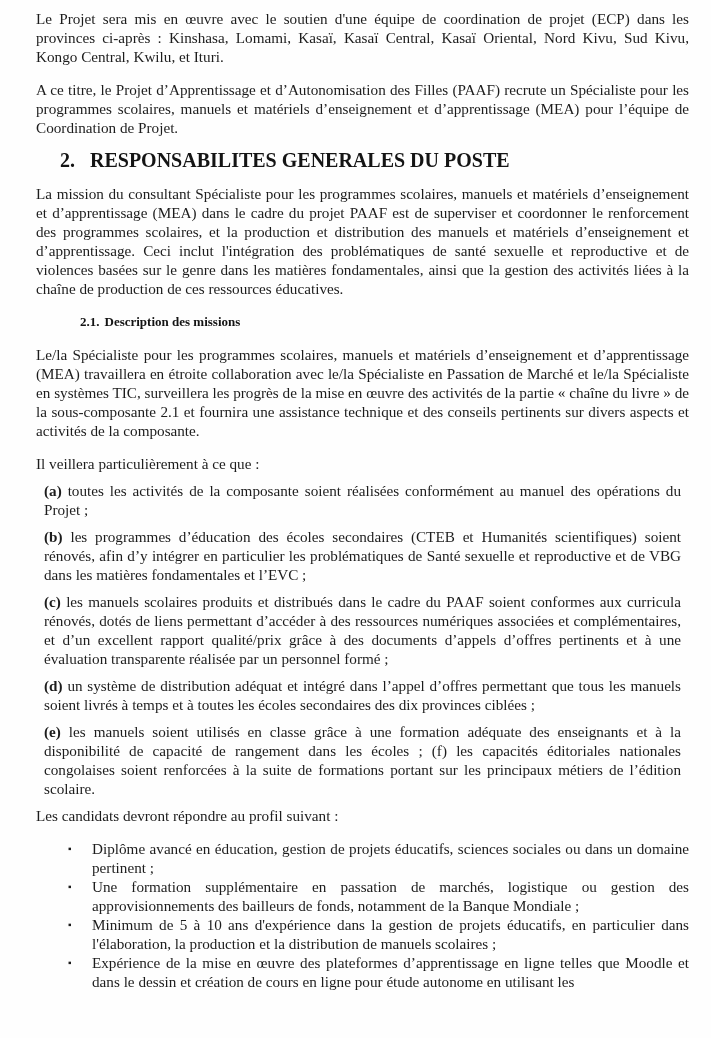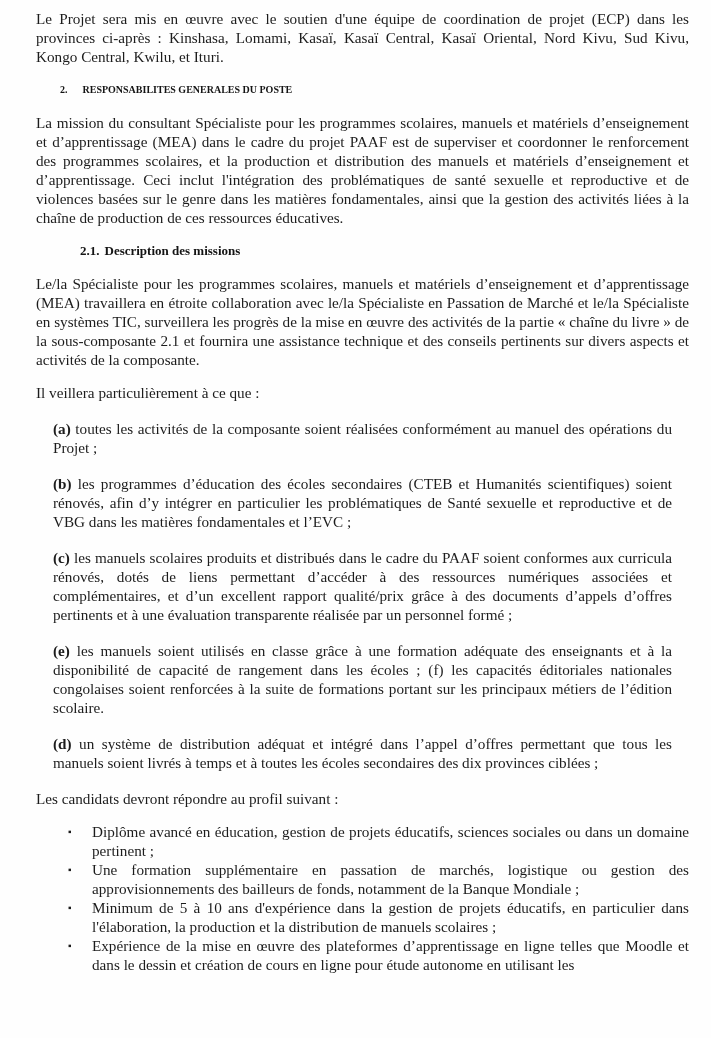--- a/index.html
+++ b/index.html
@@ -21,21 +21,21 @@
     color: #1c1c1c;
   }
   .para {
     margin: 0 0 14px 0;
     text-align: justify;
   }
   .sec-heading {
     margin: 0 0 14px 0;
     padding-left: 24px;
     font-weight: bold;
-    font-size: 10px;
+    font-size: 20px;
     line-height: 19px;
     color: #141414;
     text-align: left;
   }
   .sec-heading .hnum {
     display: inline-block;
     margin-right: 15px;
   }
   .sec-heading.qualifications {
     margin-top: 30px;
@@ -52,21 +52,21 @@
   }
   .sub-heading .hnum {
     display: inline-block;
     margin-right: 5px;
   }
   .list-intro {
     margin: 0;
     text-align: justify;
   }
   .item {
-    margin: 17px;
+    margin: 8px;
     text-align: justify;
   }
   .item .marker {
     font-weight: bold;
   }
   .bullet-row {
     position: relative;
     margin: 0;
     padding-left: 56px;
     text-align: justify;
@@ -79,20 +79,21 @@
     line-height: 19px;
   }
 </style>
 </head>
 <body>
 
 <div class="page">
 
   <p class="para">Le Projet sera mis en œuvre avec le soutien d'une équipe de coordination de projet (ECP) dans les provinces ci-après : Kinshasa, Lomami, Kasaï, Kasaï Central, Kasaï Oriental, Nord Kivu, Sud Kivu, Kongo Central, Kwilu, et Ituri.</p>
 
+  <p class="para">A ce titre, le Projet d’Apprentissage et d’Autonomisation des Filles (PAAF) recrute un Spécialiste pour les programmes scolaires, manuels et matériels d’enseignement et d’apprentissage (MEA) pour l’équipe de Coordination de Projet.</p>
 
   <div class="sec-heading">
     <span class="hnum">2.</span><span>RESPONSABILITES GENERALES DU POSTE</span>
   </div>
 
   <p class="para">La mission du consultant Spécialiste pour les programmes scolaires, manuels et matériels d’enseignement et d’apprentissage (MEA) dans le cadre du projet PAAF est de superviser et coordonner le renforcement des programmes scolaires, et la production et distribution des manuels et matériels d’enseignement et d’apprentissage. Ceci inclut l'intégration des problématiques de santé sexuelle et reproductive et de violences basées sur le genre dans les matières fondamentales, ainsi que la gestion des activités liées à la chaîne de production de ces ressources éducatives.</p>
 
   <div class="sub-heading">
     <span class="hnum">2.1.</span><span>Description des missions</span>
   </div>
@@ -100,23 +101,23 @@
   <p class="para">Le/la Spécialiste pour les programmes scolaires, manuels et matériels d’enseignement et d’apprentissage (MEA) travaillera en étroite collaboration avec le/la Spécialiste en Passation de Marché et le/la Spécialiste en systèmes TIC, surveillera les progrès de la mise en œuvre des activités de la partie « chaîne du livre » de la sous-composante 2.1 et fournira une assistance technique et des conseils pertinents sur divers aspects et activités de la composante.</p>
 
   <p class="list-intro">Il veillera particulièrement à ce que :</p>
 
   <p class="item"><b class="marker">(a)</b> <span>toutes les activités de la composante soient réalisées conformément au manuel des opérations du Projet ;</span></p>
 
   <p class="item"><b class="marker">(b)</b> <span>les programmes d’éducation des écoles secondaires (CTEB et Humanités scientifiques) soient rénovés, afin d’y intégrer en particulier les problématiques de Santé sexuelle et reproductive et de VBG dans les matières fondamentales et l’EVC ;</span></p>
 
   <p class="item"><b class="marker">(c)</b> <span>les manuels scolaires produits et distribués dans le cadre du PAAF soient conformes aux curricula rénovés, dotés de liens permettant d’accéder à des ressources numériques associées et complémentaires, et d’un excellent rapport qualité/prix grâce à des documents d’appels d’offres pertinents et à une évaluation transparente réalisée par un personnel formé ;</span></p>
 
+  <p class="item"><b class="marker">(d)</b> <span>un système de distribution adéquat et intégré dans l’appel d’offres permettant que tous les manuels soient livrés à temps et à toutes les écoles secondaires des dix provinces ciblées ;</span></p>
+
   <p class="item"><b class="marker">(e)</b> <span>les manuels soient utilisés en classe grâce à une formation adéquate des enseignants et à la disponibilité de capacité de rangement dans les écoles ; (f) les capacités éditoriales nationales congolaises soient renforcées à la suite de formations portant sur les principaux métiers de l’édition scolaire.</span></p>
-
-  <p class="item"><b class="marker">(d)</b> <span>un système de distribution adéquat et intégré dans l’appel d’offres permettant que tous les manuels soient livrés à temps et à toutes les écoles secondaires des dix provinces ciblées ;</span></p>
 
 
   <p class="para">Les candidats devront répondre au profil suivant :</p>
 
   <div class="bullet-row">
     <span class="bullet-glyph">▪</span>
     <span>Diplôme avancé en éducation, gestion de projets éducatifs, sciences sociales ou dans un domaine pertinent ;</span>
   </div>
 
   <div class="bullet-row">

